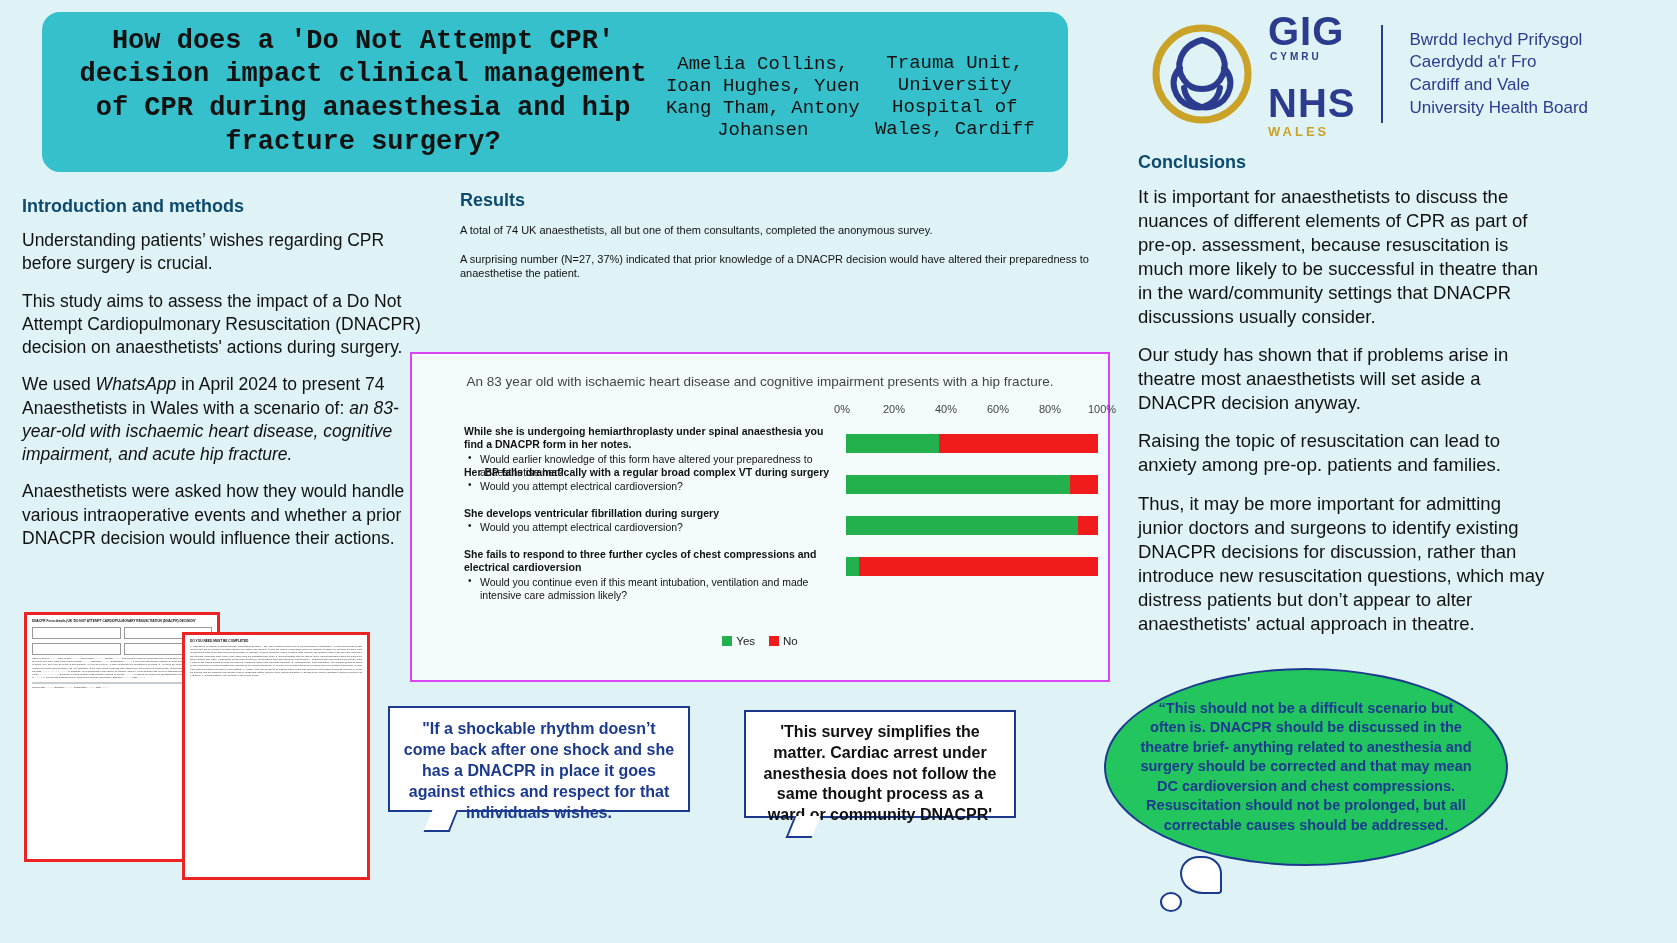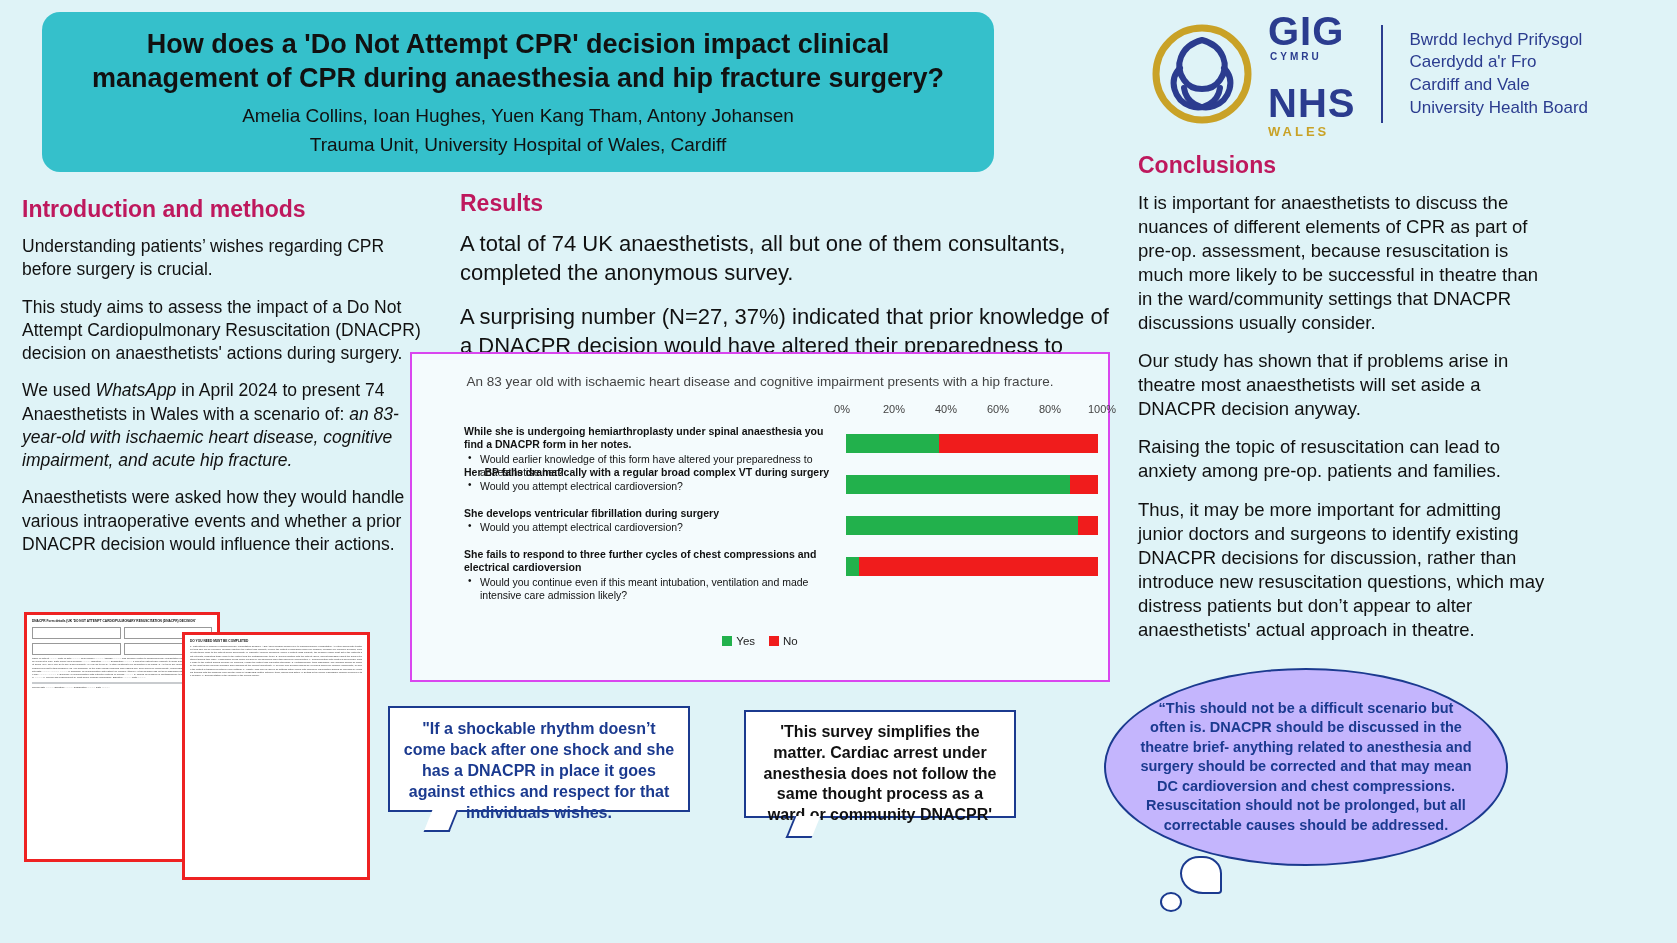--- a/index.html
+++ b/index.html
@@ -9,24 +9,25 @@
     background:#dff3f7;
     font-family:"Liberation Sans", sans-serif;
     color:#111;
     position:relative;
     overflow:hidden;
   }
   .poster { position:absolute; inset:0; }
 
   
   .title-banner{
-    position:absolute; left:42px; top:12px; width:952px; height:160px;
+    position:absolute; left:42px; top:12px; width:1026px; height:160px;
     background:#35c0cb; border-radius:18px;
-    display:flex; flex-direction:column; align-items:center; justify-content:center;
+    display:flex; flex-direction:row; align-items:center; justify-content:center;
     padding:8px 26px;
+    font-family:Liberation Mono, monospace;
   }
   .title-banner h1{
     margin:0; font-size:27px; line-height:1.25; font-weight:700; text-align:center;
     color:#111;
   }
   .title-banner .authors{
     margin-top:10px; font-size:19px; text-align:center; color:#111;
   }
   .title-banner .affil{
     margin-top:7px; font-size:19px; text-align:center; color:#111;
@@ -41,32 +42,32 @@
   .logo .gig{ color:#2b3c8f; font-weight:700; line-height:1; }
   .logo .gig .l1{ font-size:40px; letter-spacing:1px;}
   .logo .gig .l2{ font-size:10px; letter-spacing:3px; margin:1px 0 2px 2px;}
   .logo .gig .l3{ font-size:40px; letter-spacing:1px;margin-top:21px;}
   .logo .gig .l4{ font-size:13px; letter-spacing:3px; color:#c9a227; margin-top:2px;}
   .logo .divider{ width:2px; height:98px; background:#2b3c8f; margin:0 12px;}
   .logo .board{ color:#2b3c8f; font-size:17px; line-height:1.33; }
 
   
   .col-head{
-    color:#be185d; font-size:23px; font-weight:700; margin:0 0 12px 0;
+    color:#0c4a6e; font-size:18px; font-weight:700; margin:0 0 12px 0;
   }
   .col-left{
     position:absolute; left:22px; top:196px; width:400px;
   }
   .col-left p{ margin:0 0 14px 0; font-size:17.5px; line-height:1.33; }
   .col-left em{ font-style:italic; }
 
   .col-mid{
     position:absolute; left:460px; top:190px; width:660px;
   }
-  .col-mid p{ margin:0 0 14px 0; font-size:22px; line-height:1.33; }
+  .col-mid p{ margin:0 0 14px 0; font-size:11px; line-height:1.33; }
 
   .col-right{
     position:absolute; left:1138px; top:152px; width:412px;
   }
   .col-right p{ margin:0 0 14px 0; font-size:18.5px; line-height:1.3; }
 
   
   .forms{ position:absolute; left:24px; top:612px; width:346px; height:270px; }
   .form-doc{
     position:absolute; background:#fff; border:3px solid #ee2222;
@@ -139,21 +140,21 @@
   }
   .q1{ left:388px; top:706px; width:302px; height:106px; }
   .q1 p{ margin:0; font-size:16px; line-height:1.32; color:#1b3a8f; font-weight:600;}
   .q1 .tail{ left:38px; bottom:-22px; border-left:none; border-right:2px solid #1b3a8f;}
   .q2{ left:744px; top:710px; width:272px; height:108px; }
   .q2 p{ margin:0; font-size:16px; line-height:1.3; color:#111; font-weight:700;}
   .q2 .tail{ left:44px; bottom:-22px; }
 
   .q3{
     position:absolute; left:1104px; top:668px; width:404px; height:198px;
-    border:2px solid #1b3a8f; background:#c4b5fd; border-radius:50%;
+    border:2px solid #1b3a8f; background:#22c55e; border-radius:50%;
     display:flex; align-items:center; justify-content:center; padding:20px 34px;
   }
   .q3 p{ margin:0; font-size:14.5px; line-height:1.34; text-align:center;
     color:#1b3a8f; font-weight:700;}
   .q3-tail1{
     position:absolute; left:1180px; top:856px; width:42px; height:38px;
     background:#fff; border:2px solid #1b3a8f; border-radius:50% 50% 10% 60%;
   }
   .q3-tail2{
     position:absolute; left:1160px; top:892px; width:22px; height:20px;

